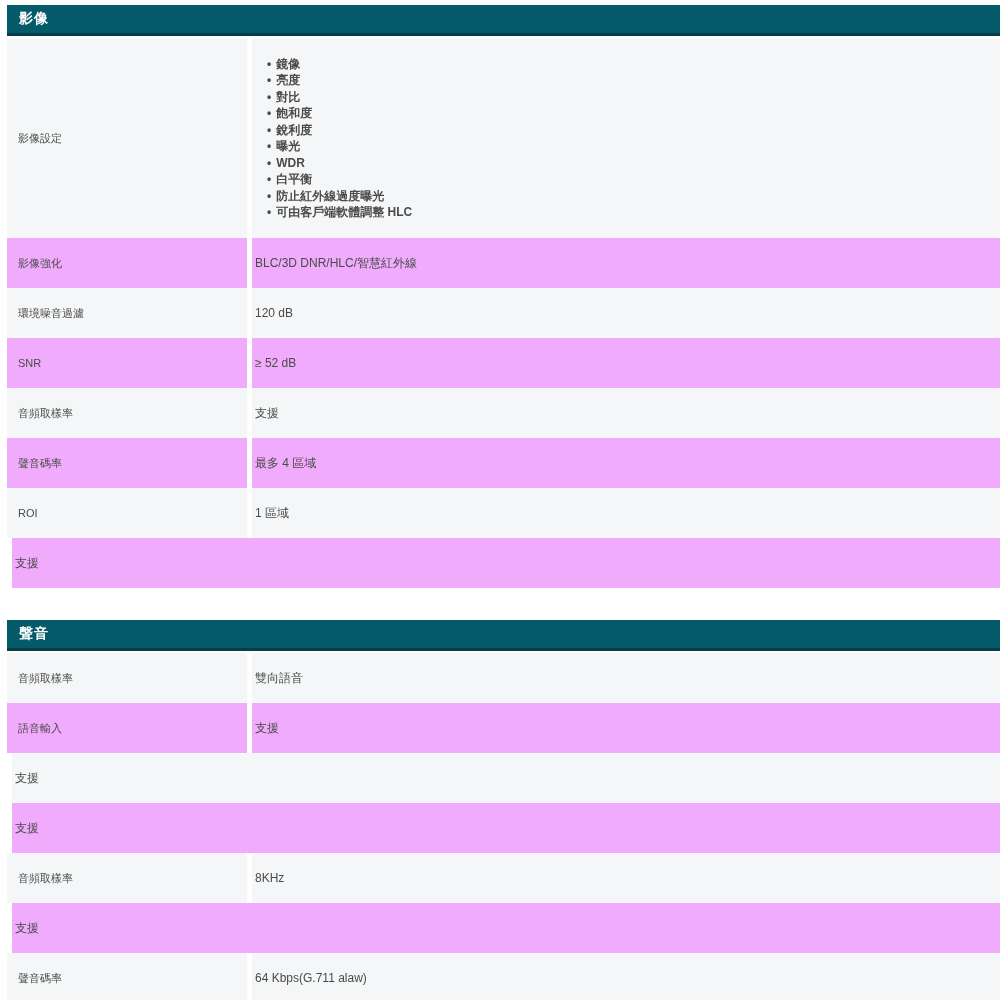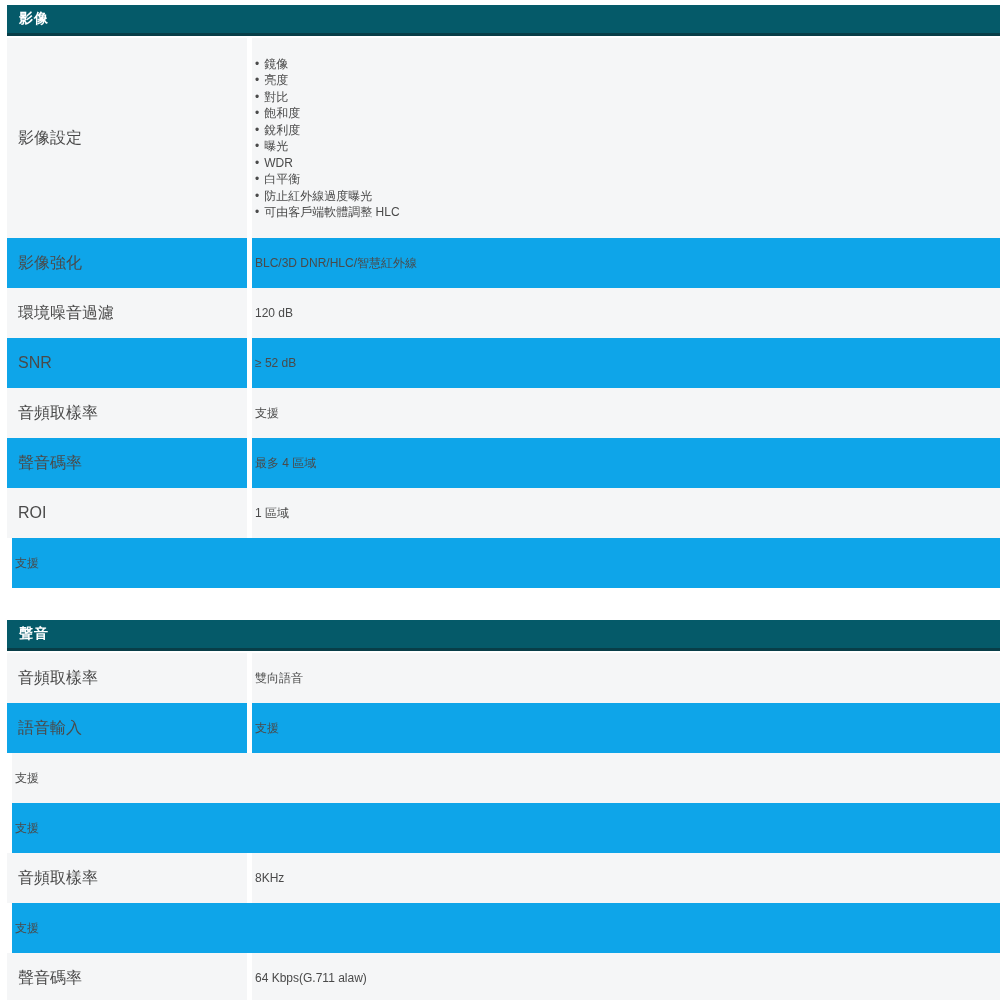--- a/index.html
+++ b/index.html
@@ -38,53 +38,54 @@
     flex-direction: column;
   }
   .spec-row {
     display: flex;
     min-height: 50px;
   }
   .spec-row.tall {
     min-height: 200px;
   }
   .spec-row .cell {
-    background: #0ea5e9;
+    background: #f0abfc;
   }
   .spec-row.alt .cell {
     background: var(--row-alt-bg, #f5f6f7);
   }
   .label-cell {
     width: 240px;
     flex: 0 0 240px;
     display: flex;
     align-items: center;
     padding-left: 11px;
     box-sizing: border-box;
-    font-size: 16px;
+    font-size: 11px;
     color: var(--text-color, #4a4a4a);
   }
   .gap {
     width: 5px;
     flex: 0 0 5px;
     background: #ffffff;
   }
   .value-cell {
     flex: 1 1 auto;
     display: flex;
     align-items: center;
     padding-left: 3px;
     box-sizing: border-box;
     font-size: 12px;
     color: var(--text-color, #4a4a4a);
   }
   .bullet-list {
     list-style: none;
-    margin: 0;
+    margin: 12px;
     padding: 0;
+    font-weight: bold;
   }
   .bullet-list li {
     line-height: 16.5px;
     font-size: 12px;
     color: var(--text-color, #4a4a4a);
   }
   .bullet-list li::before {
     content: "\2022";
     margin-right: 5px;
   }

